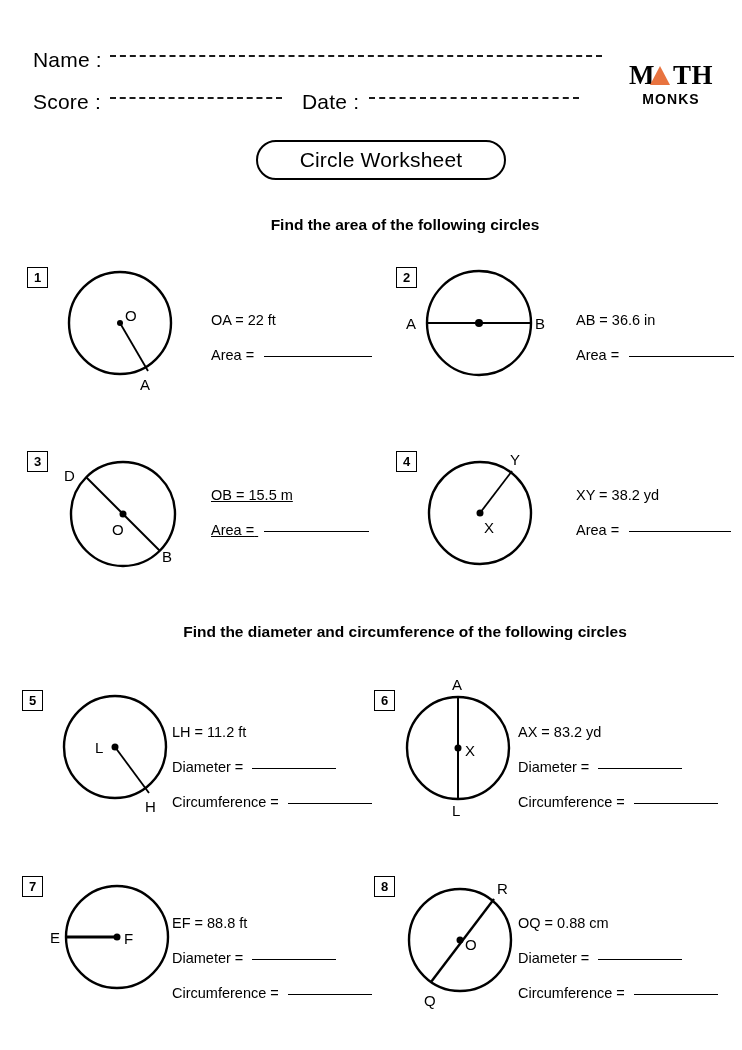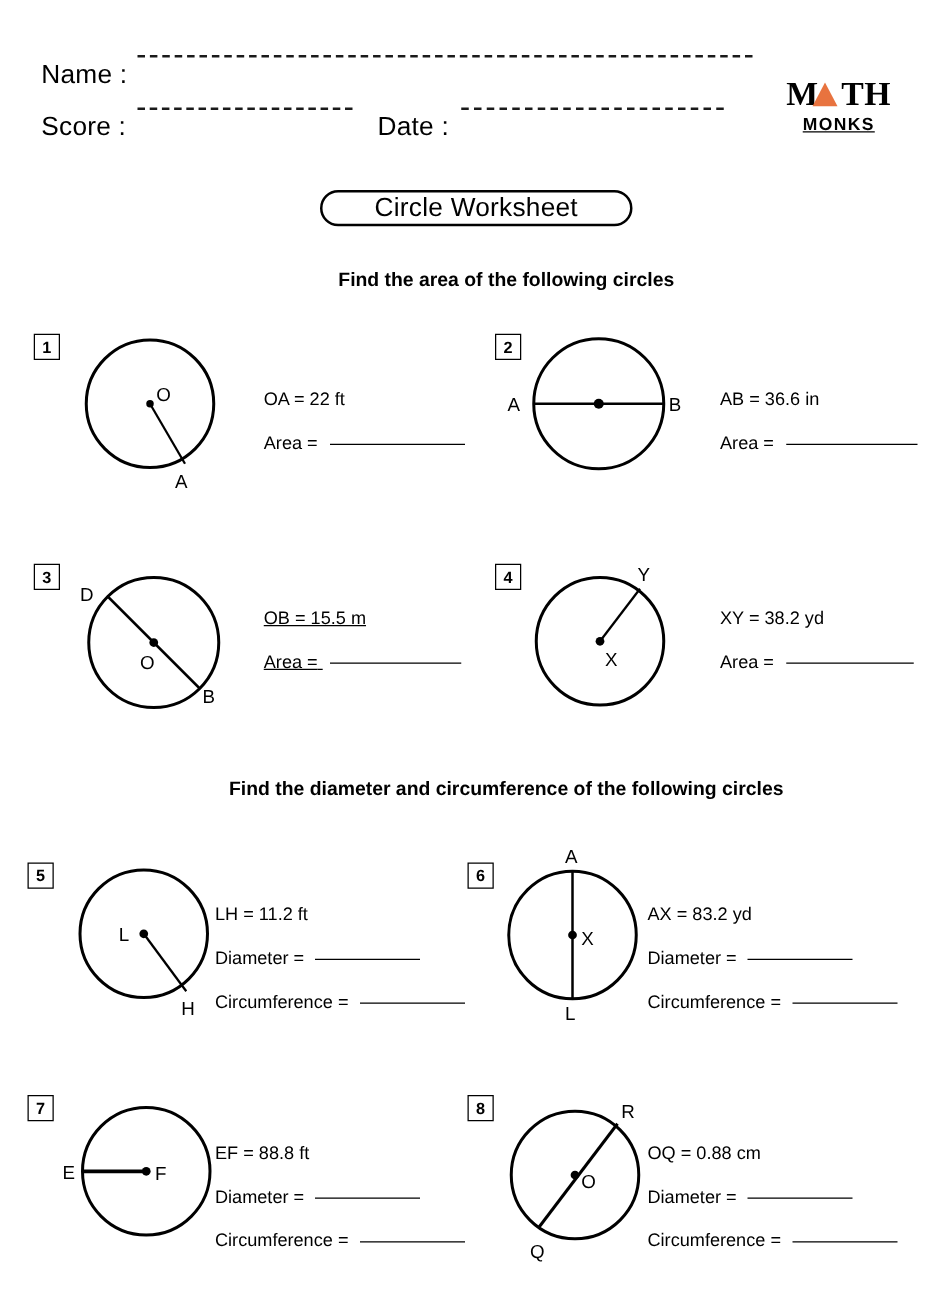--- a/index.html
+++ b/index.html
@@ -23,21 +23,21 @@
   
   #header {
     position: absolute;
     left: 0; top: 0;
     width: 742px;
     height: 140px;
   }
   .hdr-row {
     position: absolute;
     display: flex;
-    align-items: flex-start;
+    align-items: center;
     white-space: nowrap;
   }
   .hdr-label {
     font-size: 21px;
     letter-spacing: .2px;
   }
   .dashline {
     display: inline-block;
     border-bottom: 2px dashed #1a1a1a;
     height: 0;
@@ -71,30 +71,29 @@
     border-left: 10px solid transparent;
     border-right: 10px solid transparent;
     border-bottom: 19px solid #e8733f;
   }
   #logo-top .letterA { visibility: hidden; }
   #logo-bottom {
     font-size: 14px;
     font-weight: bold;
     letter-spacing: 1.1px;
     margin-top: 3px;
-    text-decoration: underline;
   }
 
   
   #title-pill {
     position: absolute;
     left: 256px;
-    top: 152px;
+    top: 140px;
     width: 250px;
-    height: 29px;
+    height: 40px;
     border: 2.5px solid #000;
     border-radius: 21px;
     display: flex;
     align-items: center;
     justify-content: center;
     box-sizing: border-box;
   }
   #title-pill span {
     font-size: 21px;
     letter-spacing: .2px;

